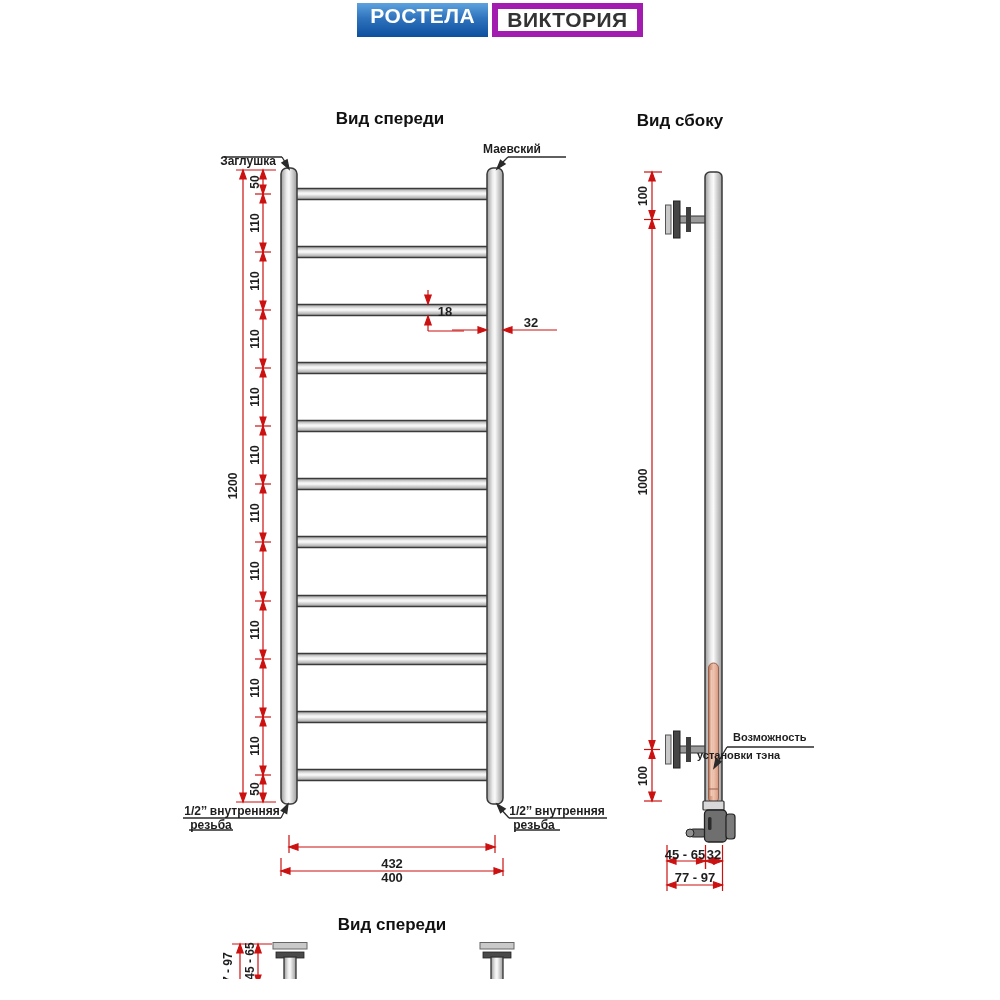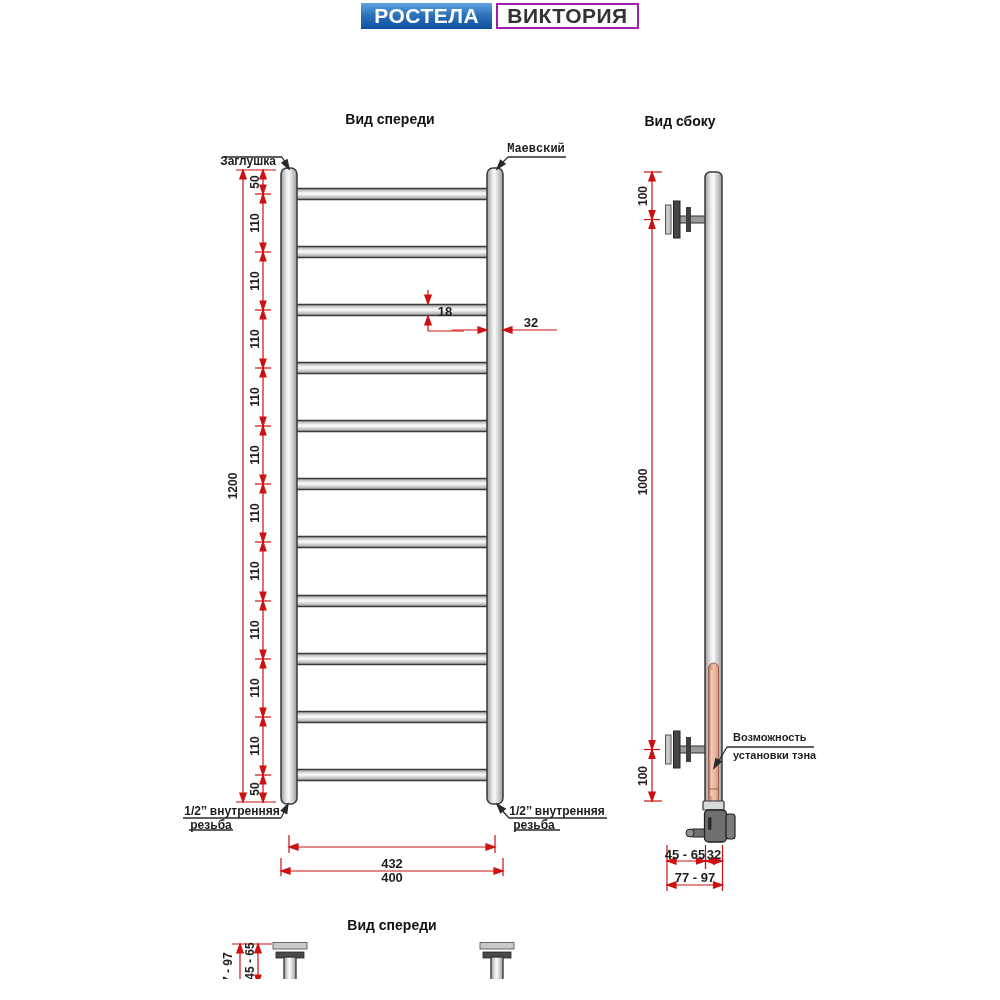--- a/index.html
+++ b/index.html
@@ -6,25 +6,25 @@
   #canvas{
     position:relative;width:1000px;height:979px;overflow:hidden;background:#fff;
     font-family:"Liberation Sans",sans-serif;
   }
   .hdr{position:absolute;top:3px;left:0;width:100%;display:flex;justify-content:center;gap:4px;}
   .badge-brand{
     background:linear-gradient(180deg,#5da2de 0%,#2f73bd 45%,#0c4f9e 100%);
     color:#fff;font-weight:bold;font-size:21px;line-height:26px;padding:0 13px;letter-spacing:.5px;
   }
   .badge-model{
-    background:#fff;border:2px solid #a21caf;color:#333;font-weight:bold;font-size:21px;
+    background:#fff;border:6px solid #a21caf;color:#333;font-weight:bold;font-size:21px;
     line-height:22px;padding:0 9px;letter-spacing:.5px;
   }
   .subtitle{position:absolute;top:32px;left:0;width:980px;text-align:center;font-size:16px;color:#2a2a2a;}
-  .vtitle{position:absolute;transform:translate(-50%,-50%);font-weight:bold;font-size:14px;color:#111;white-space:nowrap;}
+  .vtitle{position:absolute;transform:translate(-50%,-50%);font-weight:bold;font-size:17px;color:#111;white-space:nowrap;}
   .hlab{position:absolute;transform:translate(-50%,-50%);font-weight:bold;font-size:13px;color:#1e1e1e;white-space:nowrap;}
   .rlab{position:absolute;transform:translate(-50%,-50%) rotate(-90deg);font-weight:bold;font-size:12px;color:#1e1e1e;white-space:nowrap;}
   .lbl12{position:absolute;transform:translate(-50%,-50%);font-weight:bold;font-size:12px;color:#1e1e1e;white-space:nowrap;}
   .note-l{position:absolute;font-weight:bold;font-size:11px;color:#1e1e1e;white-space:nowrap;}
   svg{position:absolute;left:0;top:0;}
 </style>
 </head>
 <body>
 
 <div id="canvas">
@@ -227,21 +227,21 @@
     </g>
   </svg>
 
   <div class="hdr">
     <span class="badge-brand">РОСТЕЛА</span>
     <span class="badge-model">ВИКТОРИЯ</span>
   </div>
 
   <div class="vtitle" style="left:390px;top:119px;">Вид спереди</div>
   <div class="lbl12" style="left:248px;top:149px;margin-top:12px;">Заглушка</div>
-  <div class="lbl12" style="left:536px;top:149px;font-family:Liberation Mono, monospace;">Маевский</div>
+  <div class="lbl12" style="left:512px;top:149px;">Маевский</div>
 
   <div class="rlab" style="left:233px;top:486px;">1200</div>
   <div class="rlab" style="left:255px;top:182px;">50</div>
   <div class="rlab" style="left:255px;top:223px;">110</div>
   <div class="rlab" style="left:255px;top:281px;">110</div>
   <div class="rlab" style="left:255px;top:339px;">110</div>
   <div class="rlab" style="left:255px;top:397px;">110</div>
   <div class="rlab" style="left:255px;top:455px;">110</div>
   <div class="rlab" style="left:255px;top:513px;">110</div>
   <div class="rlab" style="left:255px;top:571px;">110</div>
@@ -258,21 +258,21 @@
   <div class="lbl12" style="left:232px;top:811px;">1/2’’ внутренняя</div>
   <div class="lbl12" style="left:211px;top:825px;">резьба</div>
   <div class="lbl12" style="left:557px;top:811px;">1/2’’ внутренняя</div>
   <div class="lbl12" style="left:534px;top:825px;">резьба</div>
 
   <div class="vtitle" style="left:680px;top:121px;">Вид сбоку</div>
   <div class="rlab" style="left:643px;top:196px;">100</div>
   <div class="rlab" style="left:643px;top:482px;">1000</div>
   <div class="rlab" style="left:643px;top:776px;">100</div>
   <div class="note-l" style="left:733px;top:731px;">Возможность</div>
-  <div class="note-l" style="left:733px;top:749px;">установки тэна</div>
+  <div class="note-l" style="left:697px;top:749px;">установки тэна</div>
   <div class="hlab" style="left:685px;top:854px;">45 - 65</div>
   <div class="hlab" style="left:714px;top:854px;">32</div>
   <div class="hlab" style="left:695px;top:877px;">77 - 97</div>
 
   <div class="vtitle" style="left:392px;top:925px;">Вид спереди</div>
   <div class="rlab" style="left:228px;top:971px;">77 - 97</div>
   <div class="rlab" style="left:250px;top:961px;">45 - 65</div>
   <div class="rlab" style="left:250px;top:991px;">32</div>
 
 </div>

